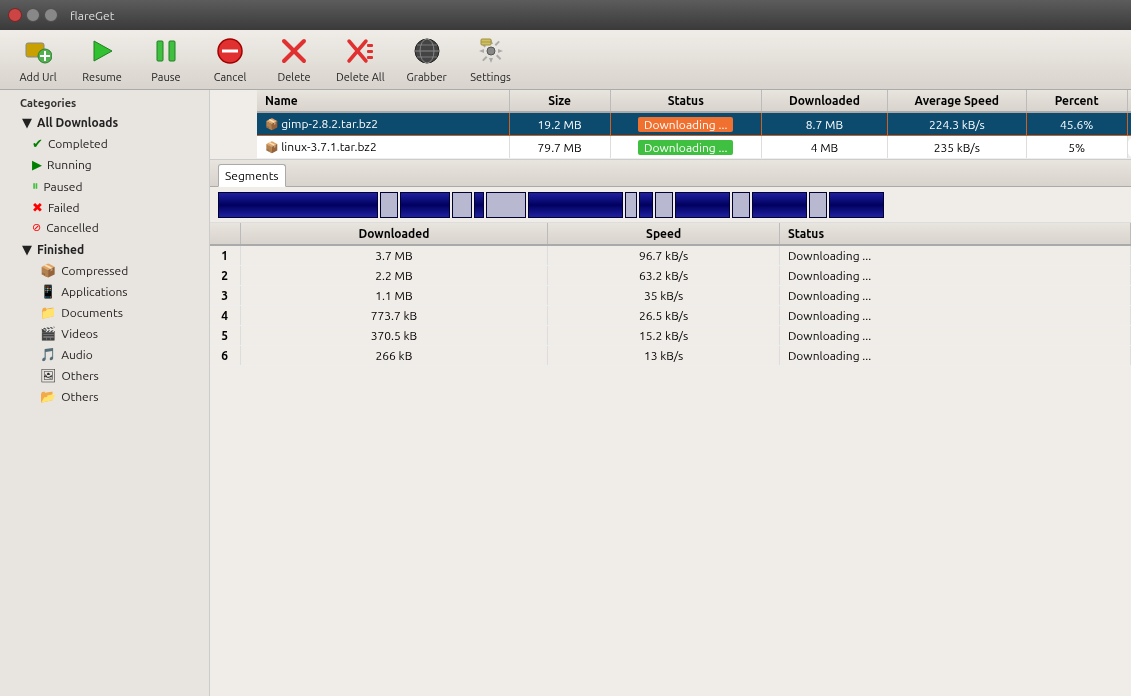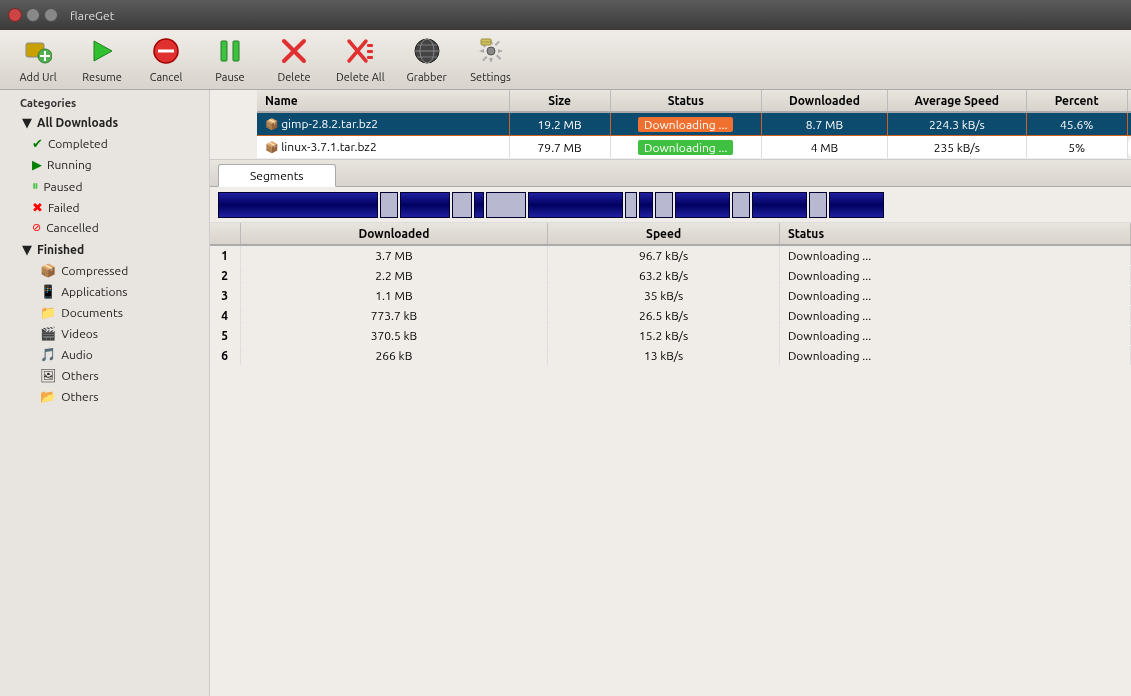--- a/index.html
+++ b/index.html
@@ -171,21 +171,21 @@
       overflow: hidden;
       background: #f0ede8;
     }
     .segments-tab-bar {
       display: flex;
       background: linear-gradient(180deg, #e8e4de 0%, #d8d3cc 100%);
       border-bottom: 1px solid #aaa;
       padding: 4px 0 0 8px;
     }
     .segments-tab {
-      padding: 4px 31px;
+      padding: 4px 6px;
       font-size: 12px;
       cursor: pointer;
       border: 1px solid #aaa;
       border-bottom: none;
       background: linear-gradient(180deg, #f5f2ed 0%, #e8e4de 100%);
       border-radius: 3px 3px 0 0;
       margin-right: 2px;
     }
     .segments-tab.active {
       background: #fff;
@@ -273,35 +273,35 @@
       <svg width="28" height="28" viewBox="0 0 28 28">
         <polygon points="6,4 24,14 6,24" fill="#30c030" stroke="#208020" stroke-width="1"></polygon>
       </svg>
     </span>
     <span class="label">Resume</span>
   </div>
 
   <div class="tb-item">
     <span class="icon">
       <svg width="28" height="28" viewBox="0 0 28 28">
+        <rect x="5" y="4" width="6" height="20" rx="1" fill="#40c040" stroke="#208020"></rect>
+        <rect x="17" y="4" width="6" height="20" rx="1" fill="#40c040" stroke="#208020"></rect>
+      </svg>
+    </span>
+    <span class="label">Pause</span>
+  </div>
+
+  <div class="tb-item">
+    <span class="icon">
+      <svg width="28" height="28" viewBox="0 0 28 28">
         <circle cx="14" cy="14" r="12" fill="#e03030" stroke="#a00000" stroke-width="1.5"></circle>
         <line x1="6" y1="14" x2="22" y2="14" stroke="white" stroke-width="3"></line>
       </svg>
     </span>
     <span class="label">Cancel</span>
-  </div>
-
-  <div class="tb-item">
-    <span class="icon">
-      <svg width="28" height="28" viewBox="0 0 28 28">
-        <rect x="5" y="4" width="6" height="20" rx="1" fill="#40c040" stroke="#208020"></rect>
-        <rect x="17" y="4" width="6" height="20" rx="1" fill="#40c040" stroke="#208020"></rect>
-      </svg>
-    </span>
-    <span class="label">Pause</span>
   </div>
 
 
   <div class="tb-item">
     <span class="icon">
       <svg width="28" height="28" viewBox="0 0 28 28">
         <line x1="4" y1="4" x2="24" y2="24" stroke="#e03030" stroke-width="4" stroke-linecap="round"></line>
         <line x1="24" y1="4" x2="4" y2="24" stroke="#e03030" stroke-width="4" stroke-linecap="round"></line>
       </svg>
     </span>

